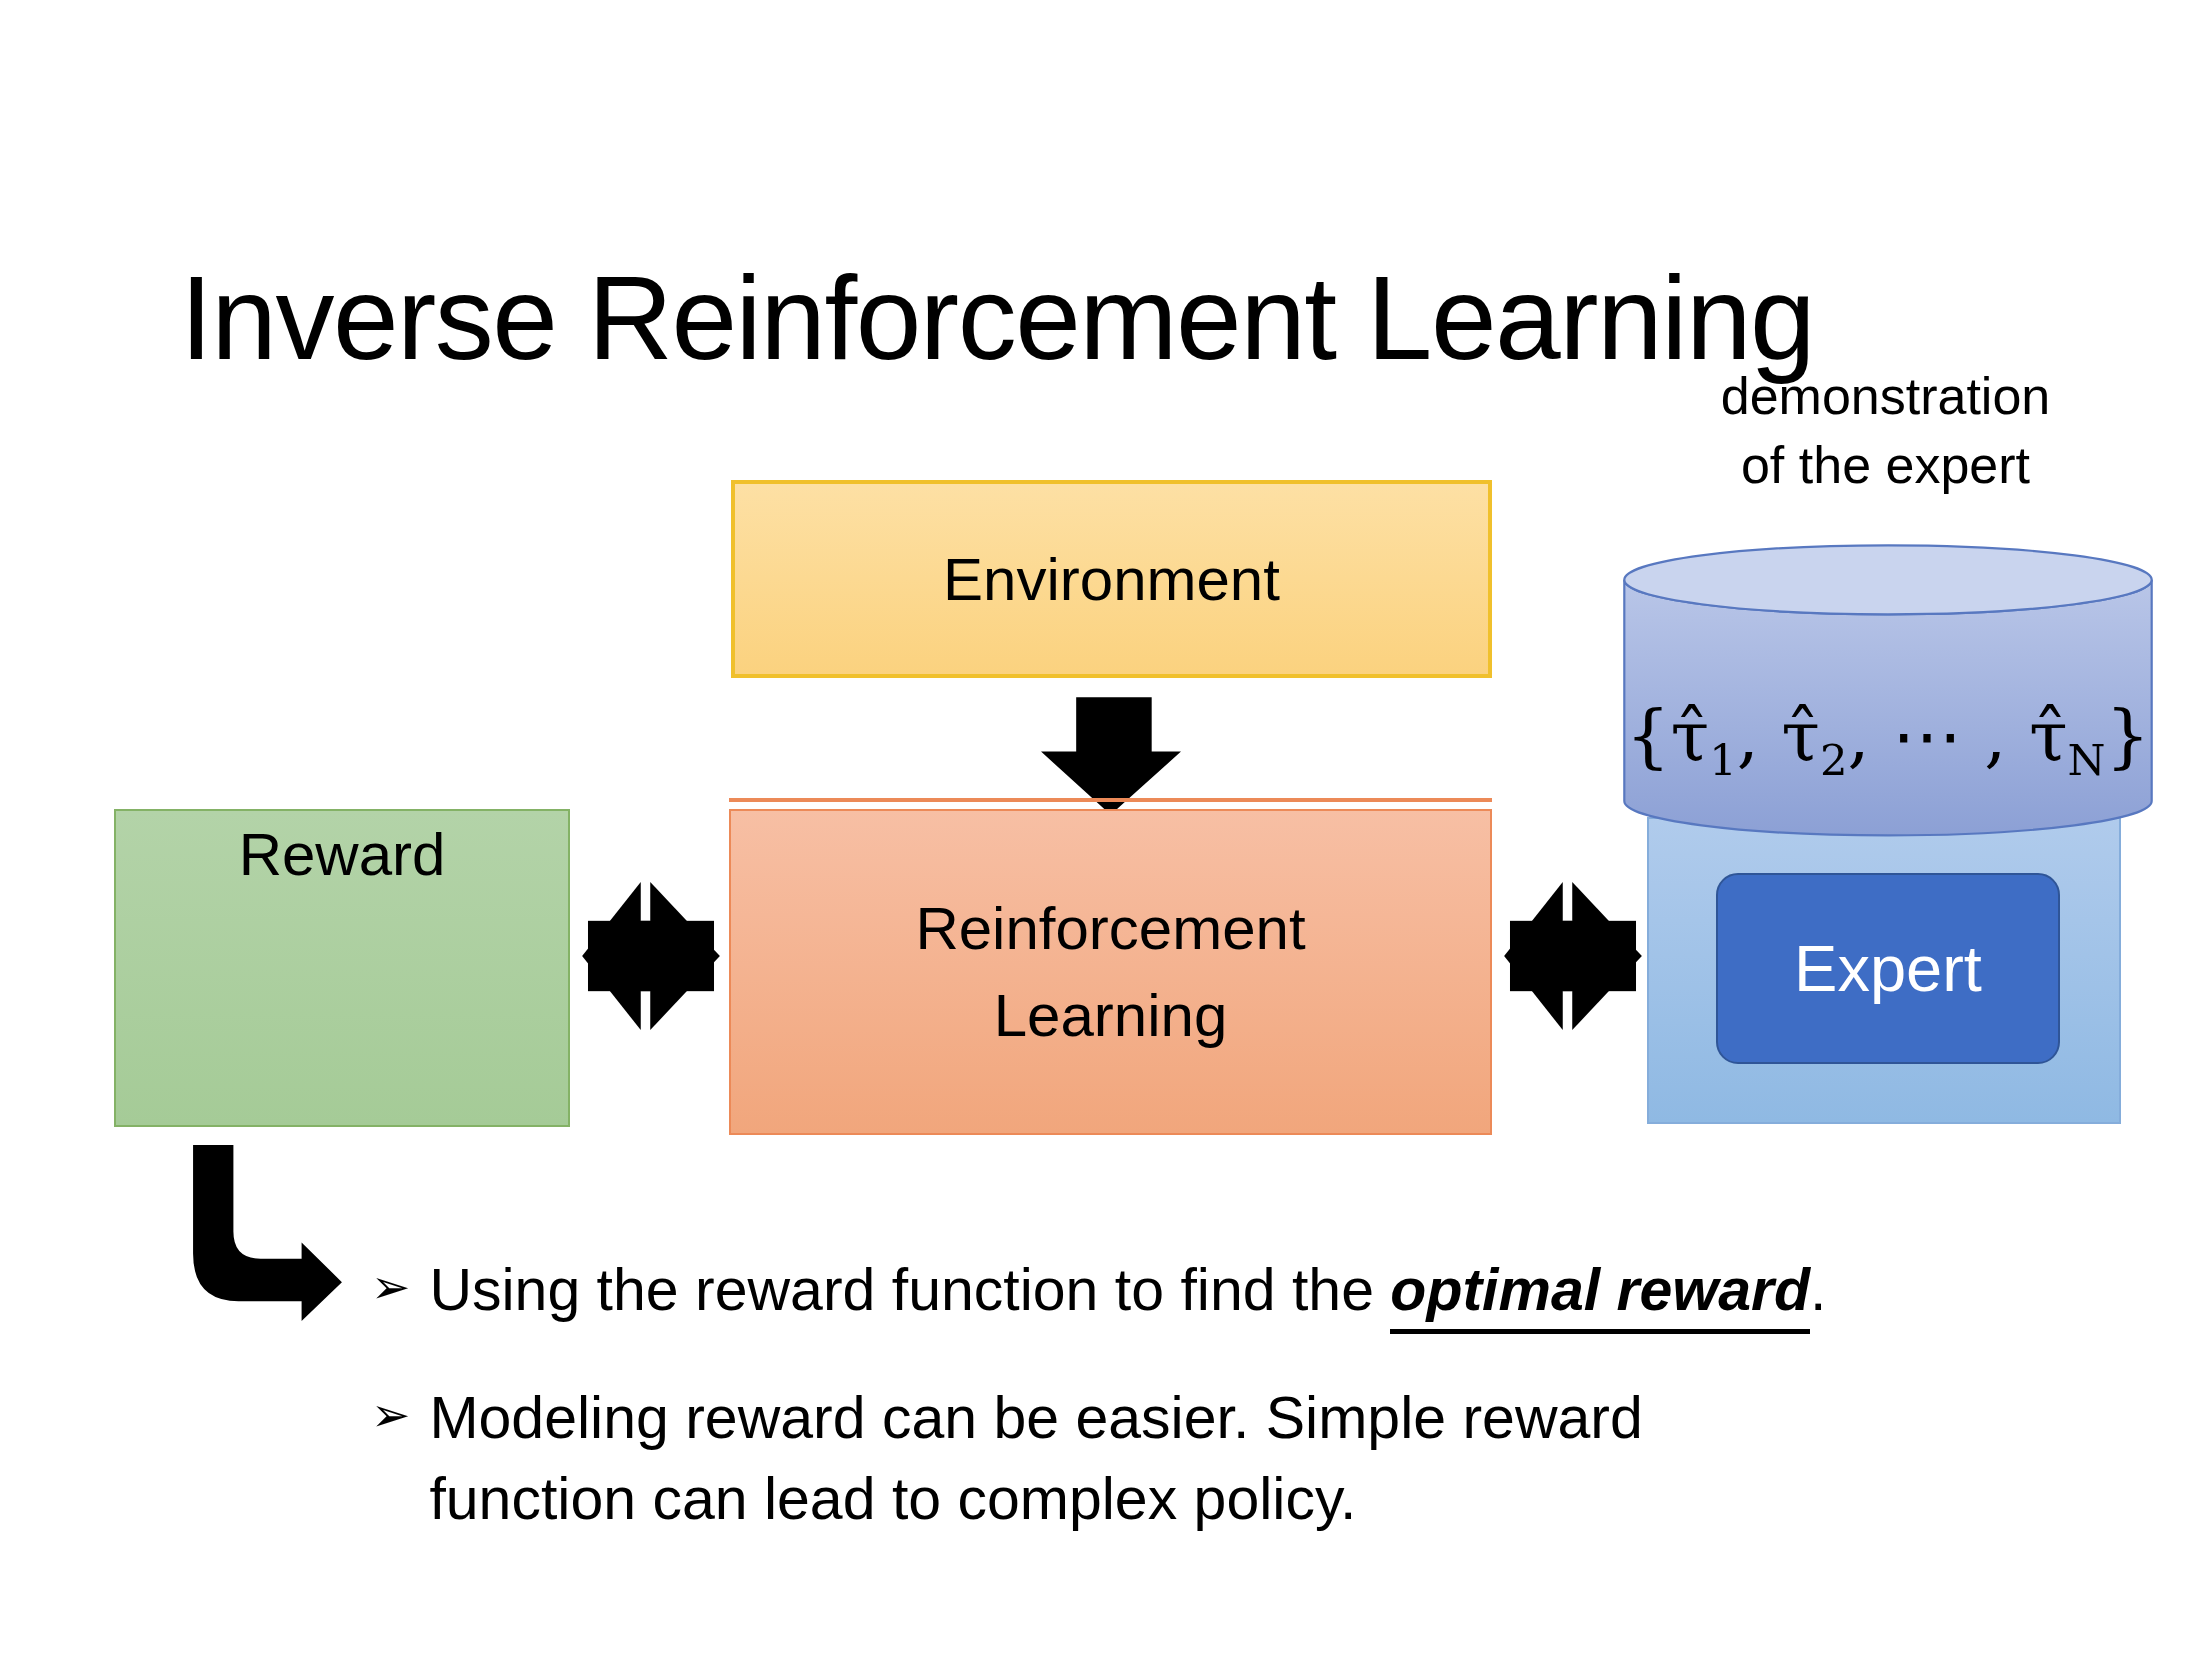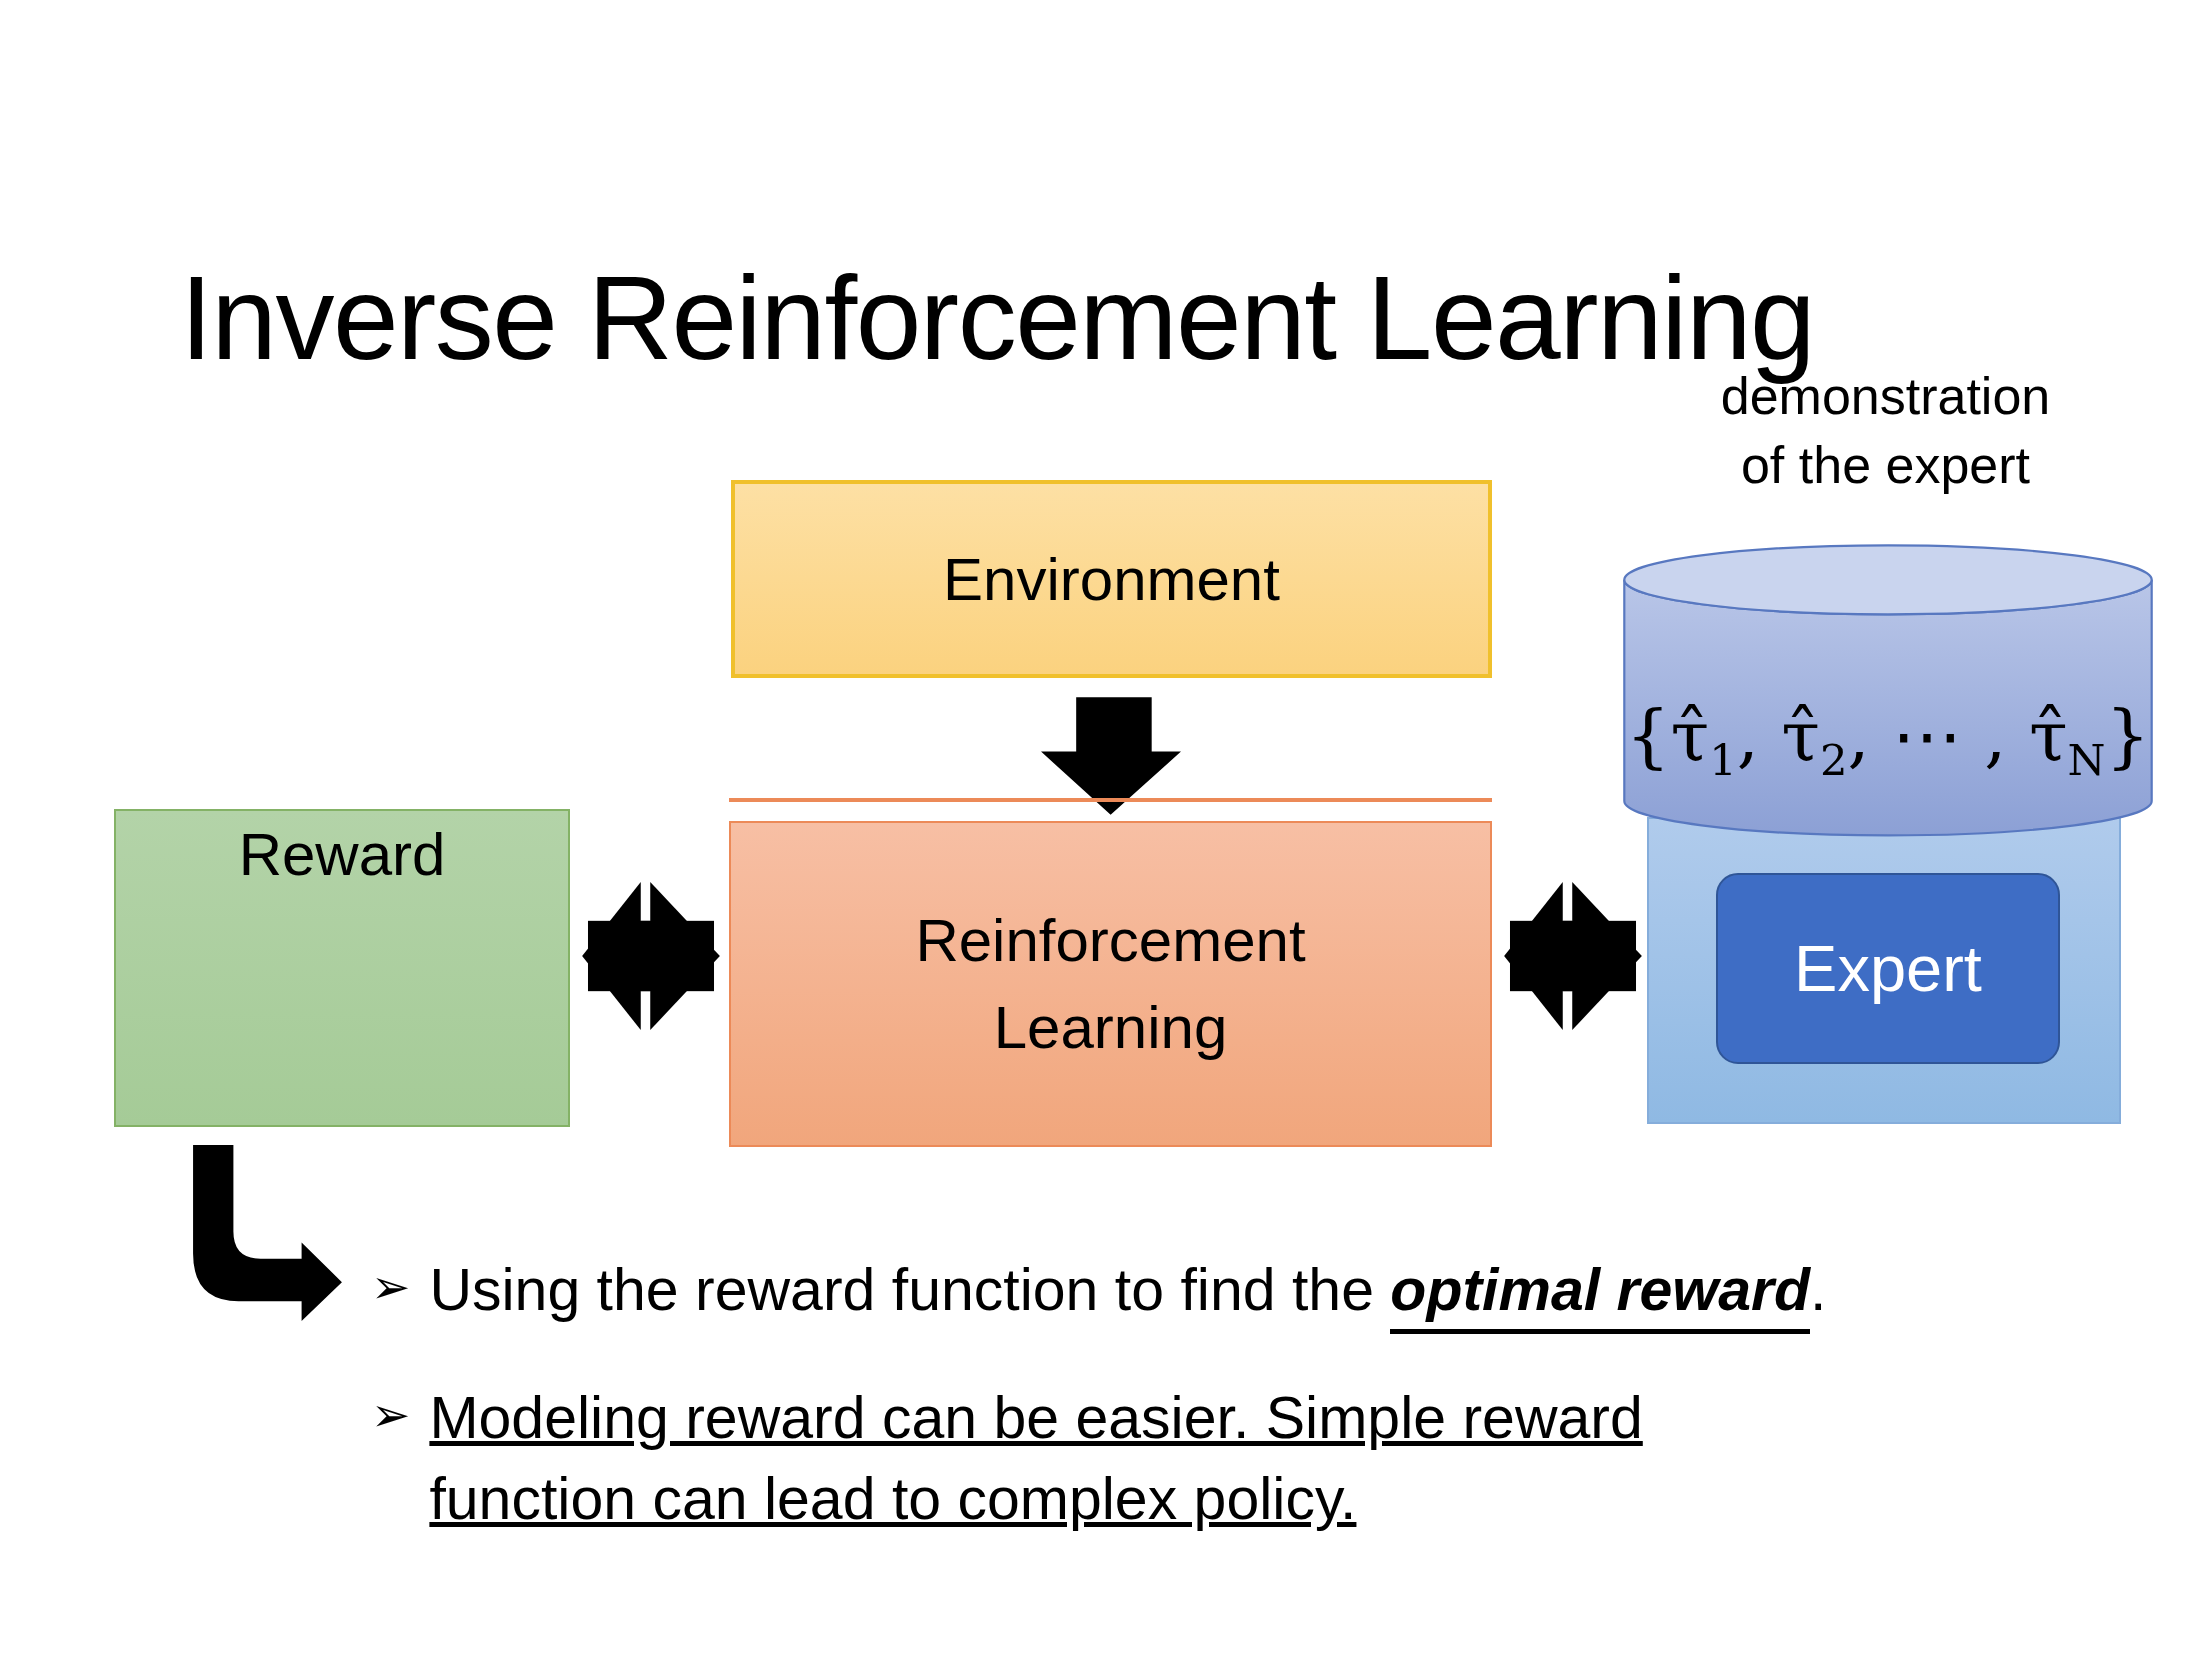--- a/index.html
+++ b/index.html
@@ -54,21 +54,20 @@
     left:729px;top:798px;width:763px;height:3.7px;
     background:var(--color-orange_border,#EC8A58);
   }
   .rl-box{
     left:729px;top:809px;width:763px;height:326px;
     background:linear-gradient(var(--color-orange_fill_top,#F7BFA4),var(--color-orange_fill_bottom,#F1A67C));
     border:2.9px solid var(--color-orange_border,#EC8A58);
     display:flex;flex-direction:column;align-items:center;justify-content:center;
     font-size:60px;line-height:1.45;
     text-align:center;
-    margin-top:12px;
   }
   
   .expert-container{
     left:1647px;top:817px;width:474px;height:307px;
     background:linear-gradient(var(--color-container_fill_top,#B0CBEC),var(--color-container_fill_bottom,#8FB9E3));
     border:2.9px solid var(--color-container_border,#85ADDB);
   }
   .expert-button{
     left:1716px;top:873px;width:344px;height:191px;
     background:var(--color-expert_fill,#3E6DC5);
@@ -102,21 +101,21 @@
   .bullet-row.b2{top:1378px;}
   .bullet-marker{
     font-family:"DejaVu Sans",sans-serif;
     font-size:47px;
     margin:8.8px 19px 0 0;
     flex:0 0 auto;
   }
   .bullet-text{
     font-size:59px;line-height:1.38;
   }
-  .bullet-row.b2 .bullet-text{width:1250px;text-decoration:underline;}
+  .bullet-row.b2 .bullet-text{width:1250px;}
   .emph{
     font-weight:700;font-style:italic;
     border-bottom:5.1px solid var(--color-text,#000);
     padding-bottom:5.9px;
   }
 </style>
 </head>
 <body>
 
 <div class="slide">

